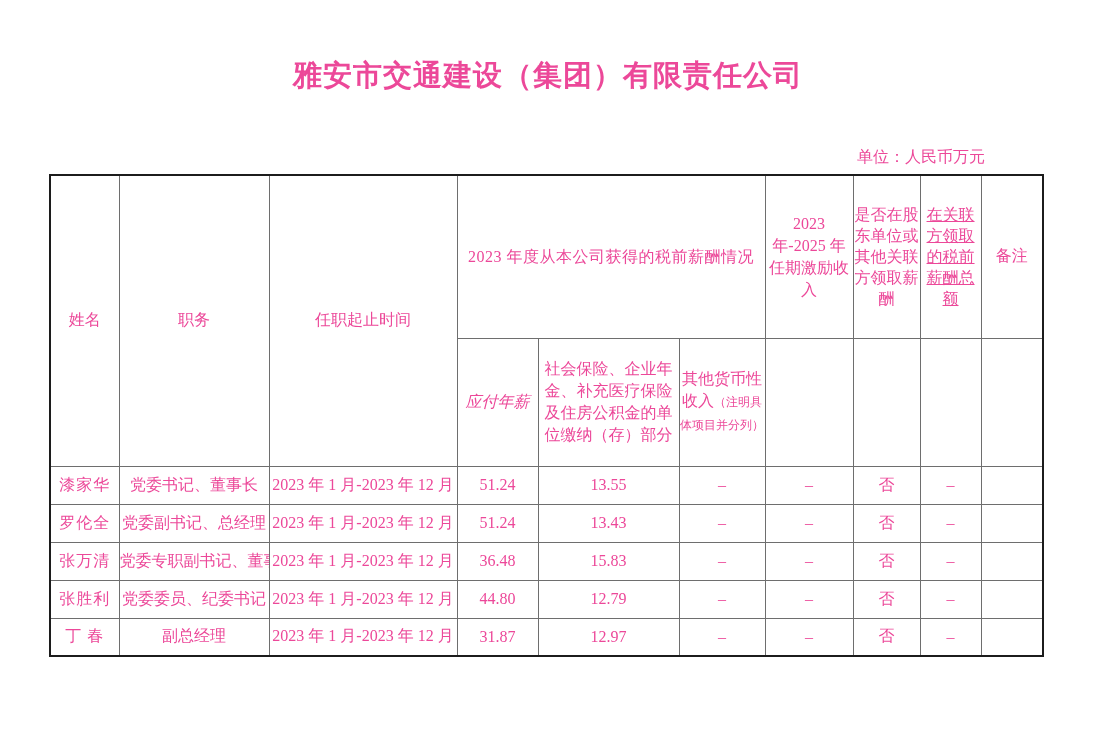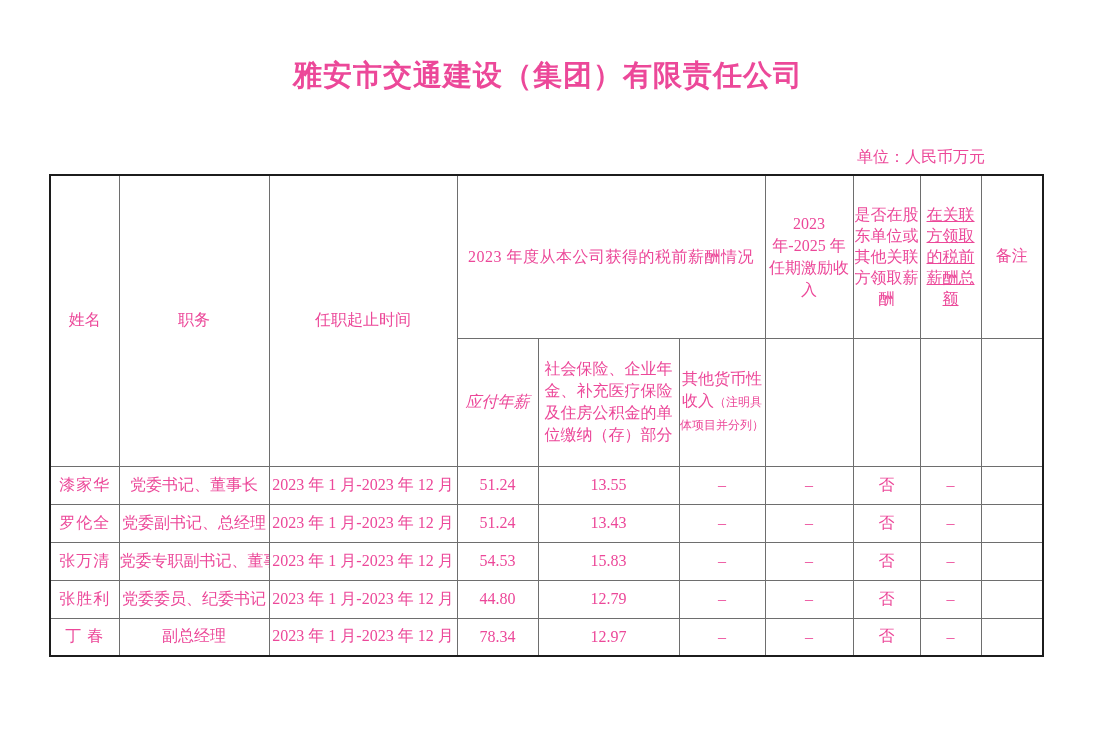--- a/index.html
+++ b/index.html
@@ -140,21 +140,21 @@
       <td class="c-dash">–</td>
       <td class="c-yn">否</td>
       <td class="c-dash">–</td>
       <td></td>
     </tr>
 
     <tr class="drow">
       <td class="c-name">张万清</td>
       <td class="c-pos">党委专职副书记、董事</td>
       <td class="c-term">2023 年 1 月-2023 年 12 月</td>
-      <td class="c-num">54.53</td>
+      <td class="c-num">36.48</td>
       <td class="c-num">15.83</td>
       <td class="c-dash">–</td>
       <td class="c-dash">–</td>
       <td class="c-yn">否</td>
       <td class="c-dash">–</td>
       <td></td>
     </tr>
 
     <tr class="drow">
       <td class="c-name">张胜利</td>
@@ -166,21 +166,21 @@
       <td class="c-dash">–</td>
       <td class="c-yn">否</td>
       <td class="c-dash">–</td>
       <td></td>
     </tr>
 
     <tr class="drow">
       <td class="c-name">丁 春</td>
       <td class="c-pos">副总经理</td>
       <td class="c-term">2023 年 1 月-2023 年 12 月</td>
-      <td class="c-num">78.34</td>
+      <td class="c-num">31.87</td>
       <td class="c-num">12.97</td>
       <td class="c-dash">–</td>
       <td class="c-dash">–</td>
       <td class="c-yn">否</td>
       <td class="c-dash">–</td>
       <td></td>
     </tr>
 
   </tbody>
     </table>

